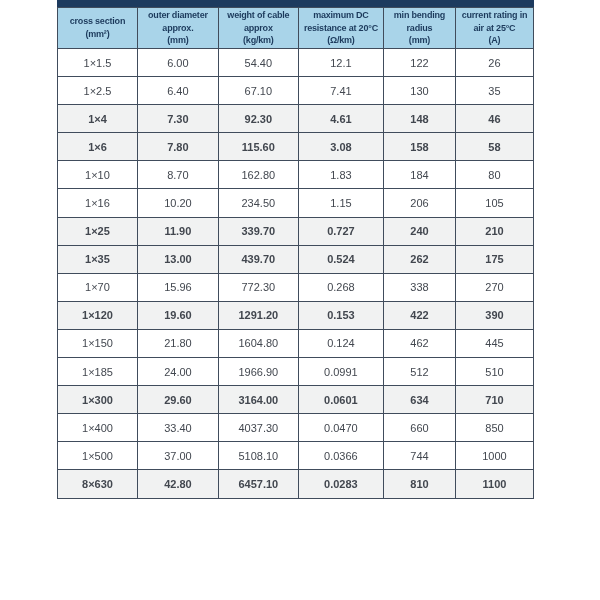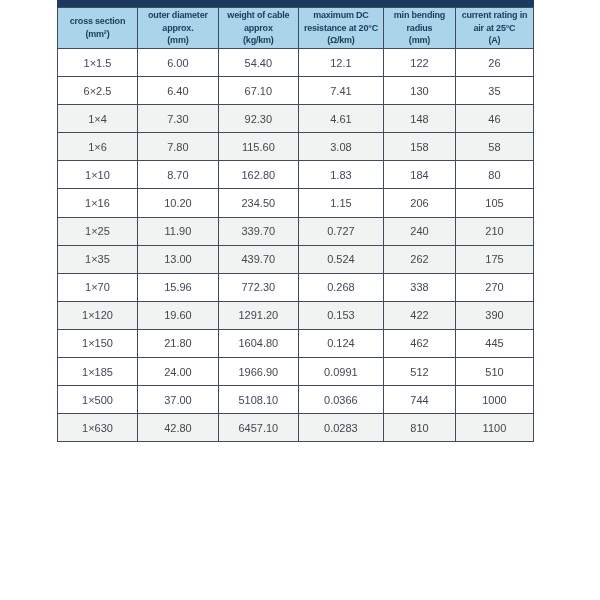--- a/index.html
+++ b/index.html
@@ -62,21 +62,21 @@
     height: 28.1px;
     padding: 0;
     text-align: center;
     vertical-align: middle;
     font-size: 11px;
     color: var(--body-text);
     background: var(--row-bg);
     border: 1px solid var(--border);
     white-space: nowrap;
   }
-  tr.alt td { background: var(--row-alt-bg); }
+  tr.alt td { background: var(--row-alt-bg); font-weight: bold; }
 </style>
 </head>
 <body>
 
 <div class="table-wrap">
   <div class="top-bar"></div>
   <table>
     <colgroup>
       <col class="c1">
         <col class="c2">
@@ -98,21 +98,21 @@
     <tbody>
         <tr>
           <td>1×1.5</td>
           <td>6.00</td>
           <td>54.40</td>
           <td>12.1</td>
           <td>122</td>
           <td>26</td>
         </tr>
         <tr>
-          <td>6×2.5</td>
+          <td>1×2.5</td>
           <td>6.40</td>
           <td>67.10</td>
           <td>7.41</td>
           <td>130</td>
           <td>35</td>
         </tr>
         <tr class="alt">
           <td>1×4</td>
           <td>7.30</td>
           <td>92.30</td>
@@ -185,30 +185,46 @@
           <td>445</td>
         </tr>
         <tr>
           <td>1×185</td>
           <td>24.00</td>
           <td>1966.90</td>
           <td>0.0991</td>
           <td>512</td>
           <td>510</td>
         </tr>
+        <tr class="alt">
+          <td>1×300</td>
+          <td>29.60</td>
+          <td>3164.00</td>
+          <td>0.0601</td>
+          <td>634</td>
+          <td>710</td>
+        </tr>
+        <tr>
+          <td>1×400</td>
+          <td>33.40</td>
+          <td>4037.30</td>
+          <td>0.0470</td>
+          <td>660</td>
+          <td>850</td>
+        </tr>
         <tr>
           <td>1×500</td>
           <td>37.00</td>
           <td>5108.10</td>
           <td>0.0366</td>
           <td>744</td>
           <td>1000</td>
         </tr>
         <tr class="alt">
-          <td>1×630</td>
+          <td>8×630</td>
           <td>42.80</td>
           <td>6457.10</td>
           <td>0.0283</td>
           <td>810</td>
           <td>1100</td>
         </tr>
       </tbody>
   </table>
 </div>
 

